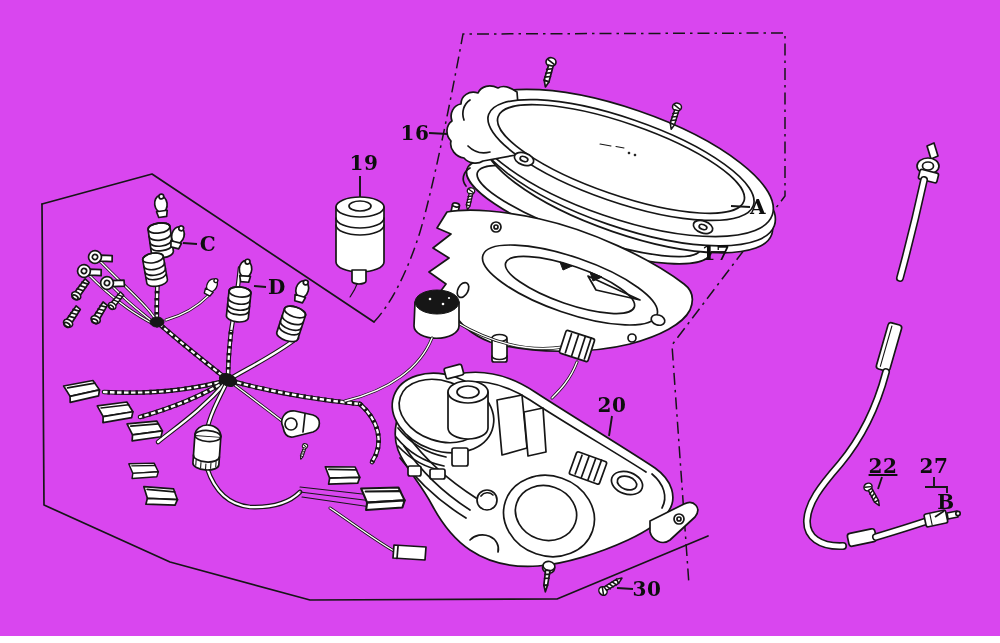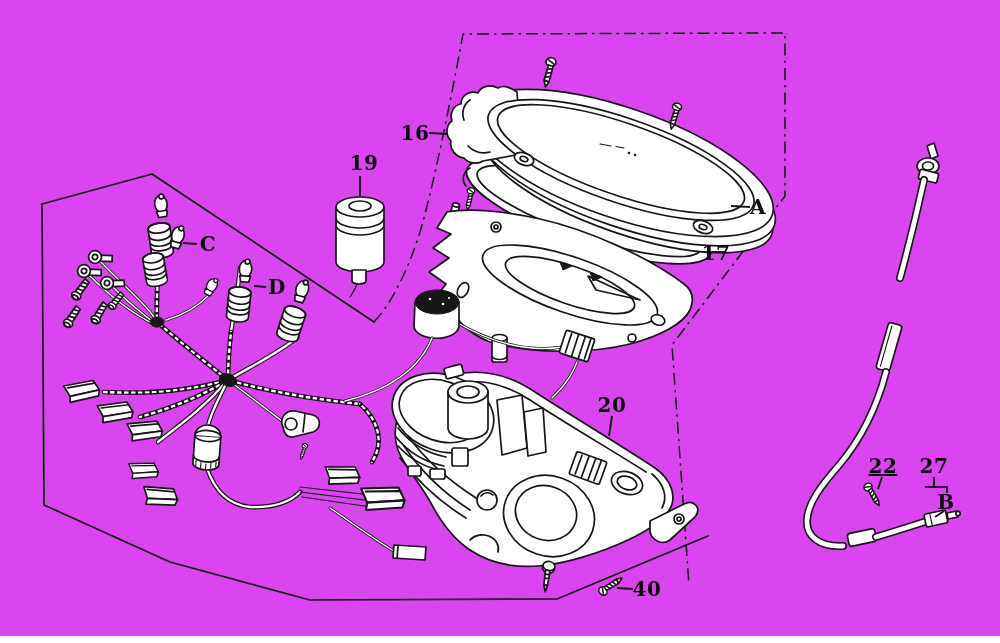--- a/index.html
+++ b/index.html
@@ -348,18 +348,18 @@
 </svg>
 
 <div id="callouts">
       <div class="callout" style="left: 415px; top: 133px;">16</div>
       <div class="callout" style="left: 364px; top: 163px; text-align: right;">19</div>
       <div class="callout" style="left: 208px; top: 244px;">C</div>
       <div class="callout" style="left: 277px; top: 287px;">D</div>
       <div class="callout" style="left: 758px; top: 207px;">A</div>
       <div class="callout" style="left: 716px; top: 253px;">17</div>
       <div class="callout" style="left: 612px; top: 405px;">20</div>
-      <div class="callout" style="left: 647px; top: 589px;">40</div>
+      <div class="callout" style="left: 647px; top: 589px;">30</div>
       <div class="callout" style="left: 883px; top: 466px; text-decoration: underline;">22</div>
       <div class="callout" style="left: 934px; top: 466px;">27</div>
       <div class="callout" style="left: 946px; top: 502px;">B</div>
     </div>
 </div>
 
 </body></html>

